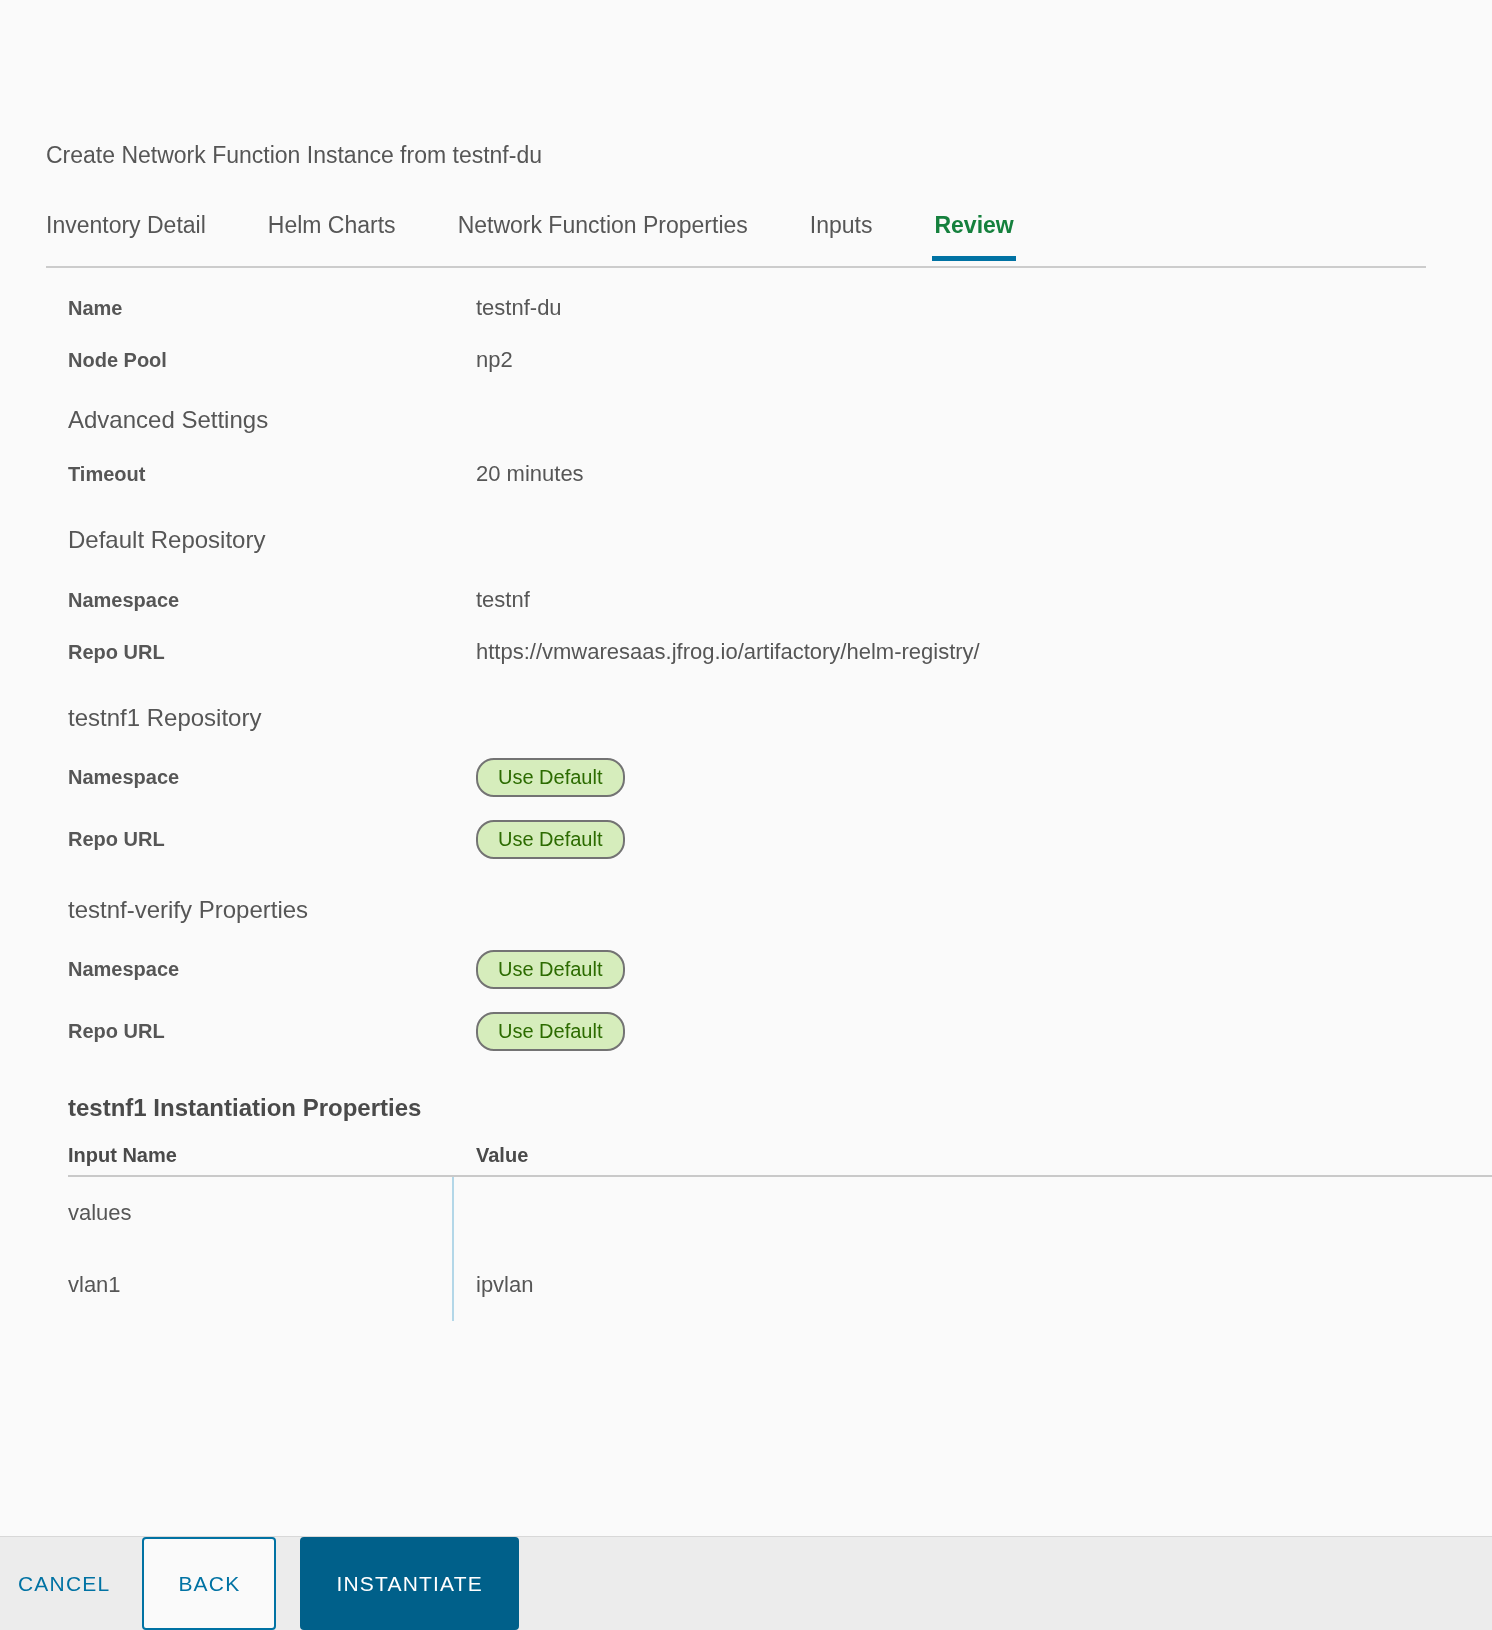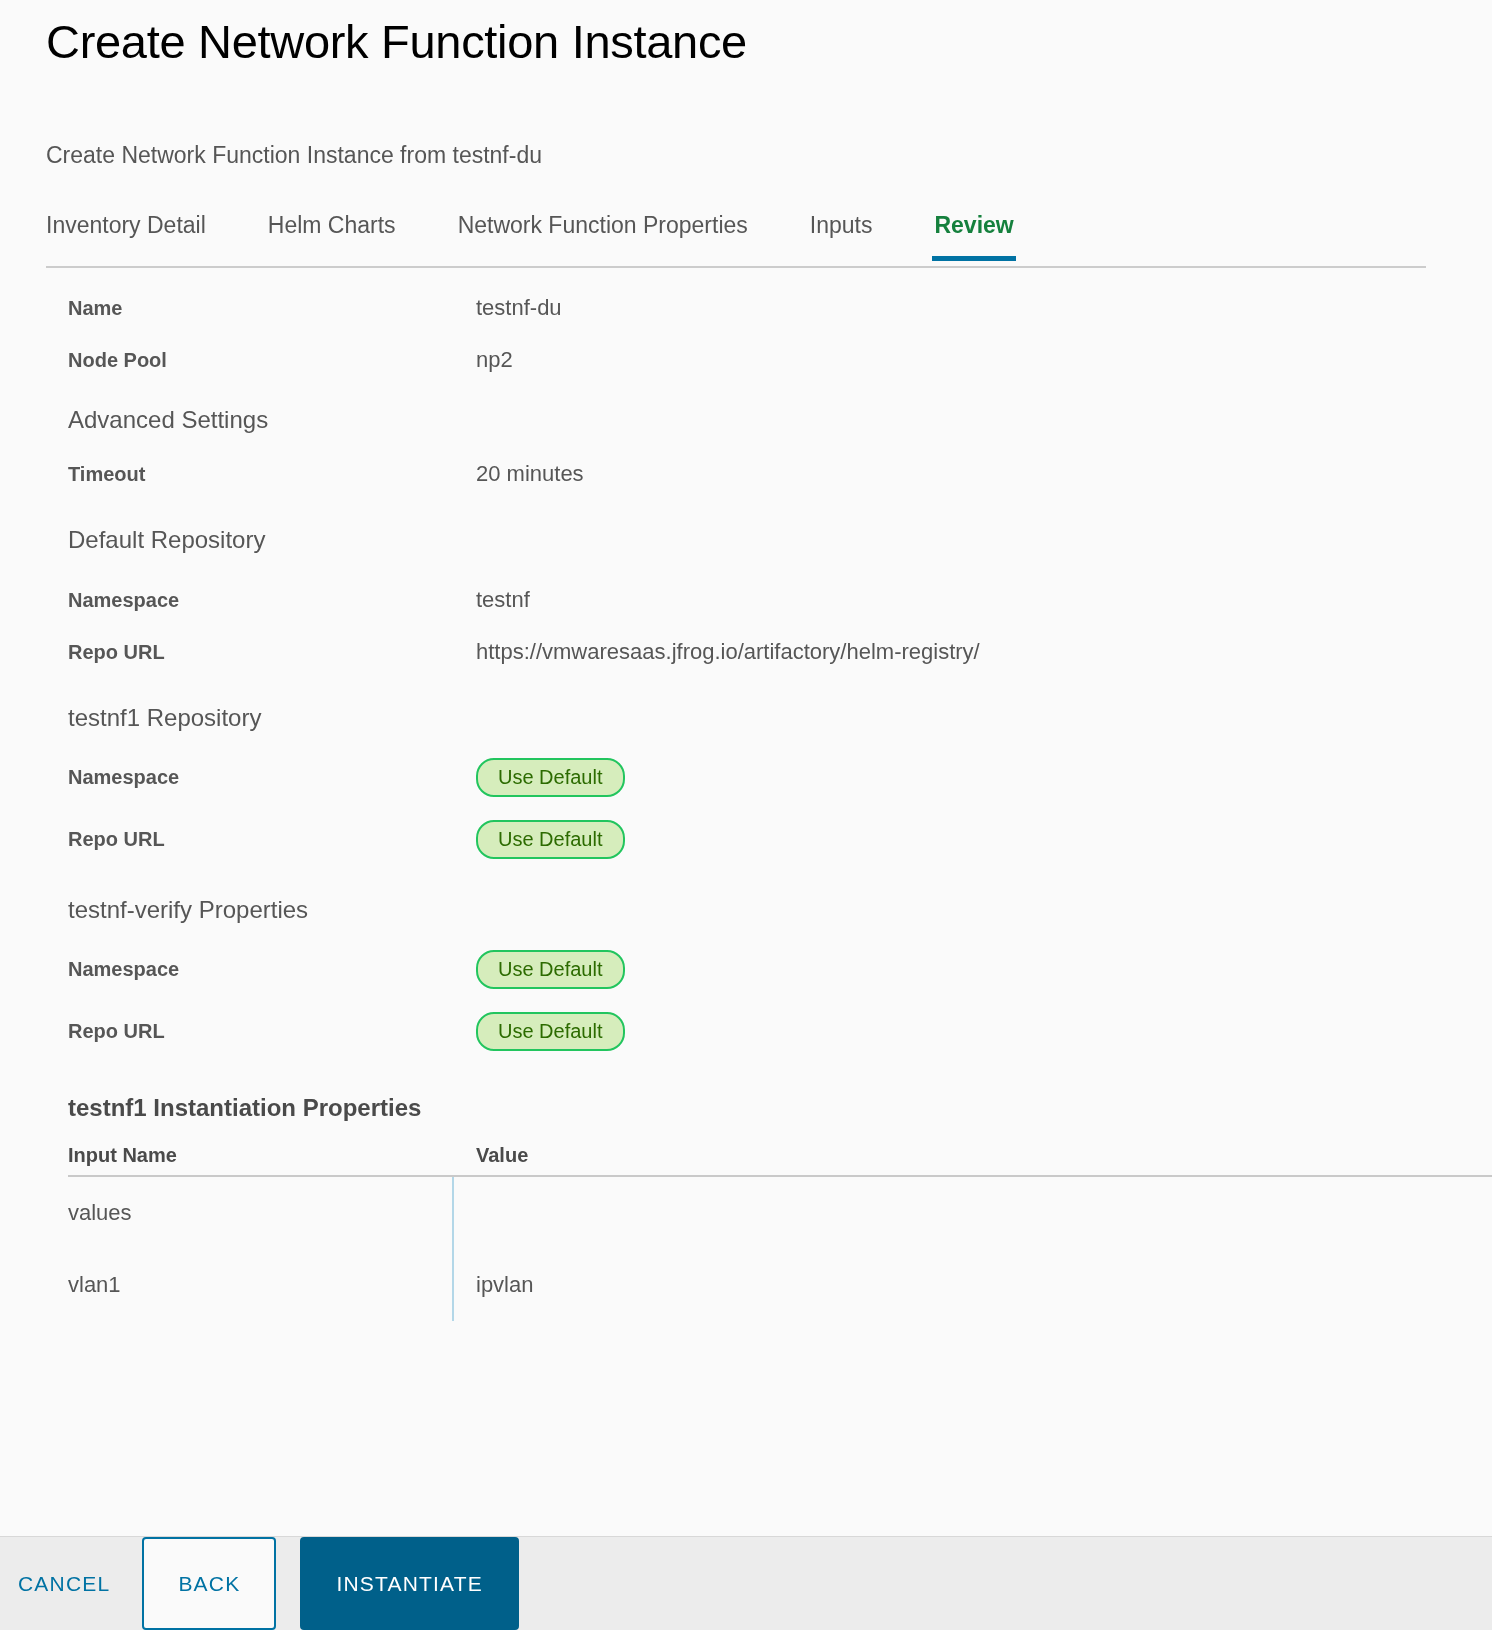--- a/index.html
+++ b/index.html
@@ -121,21 +121,21 @@
   }
   .sp-14 { height: 14px; }
   .sp-20 { height: 20px; }
   .sp-26 { height: 26px; }
   .sp-32 { height: 32px; }
 
   
   .badge {
     display: inline-block;
     background: #d6edbc;
-    border: 2px solid #22c55e;
+    border: 2px solid #737373;
     border-radius: 18px;
     color: #2c6b00;
     font-size: 20px;
     line-height: 20px;
     padding: 7px 20px 8px 20px;
     white-space: nowrap;
     cursor: default;
   }
   .badge-row {
     display: flex;
@@ -239,21 +239,20 @@
     font-size: 21px;
     border-radius: 4px;
     padding: 17px 34px;
   }
 </style>
 </head>
 <body>
 
 <div class="page">
 
-  <div class="page-title">Create Network Function Instance</div>
   <div class="subtitle">Create Network Function Instance from testnf-du</div>
 
   <div class="tabbar">
     <button class="tab">Inventory Detail</button>
     <button class="tab">Helm Charts</button>
     <button class="tab">Network Function Properties</button>
     <button class="tab">Inputs</button>
     <button class="tab active">Review</button>
   </div>
 

